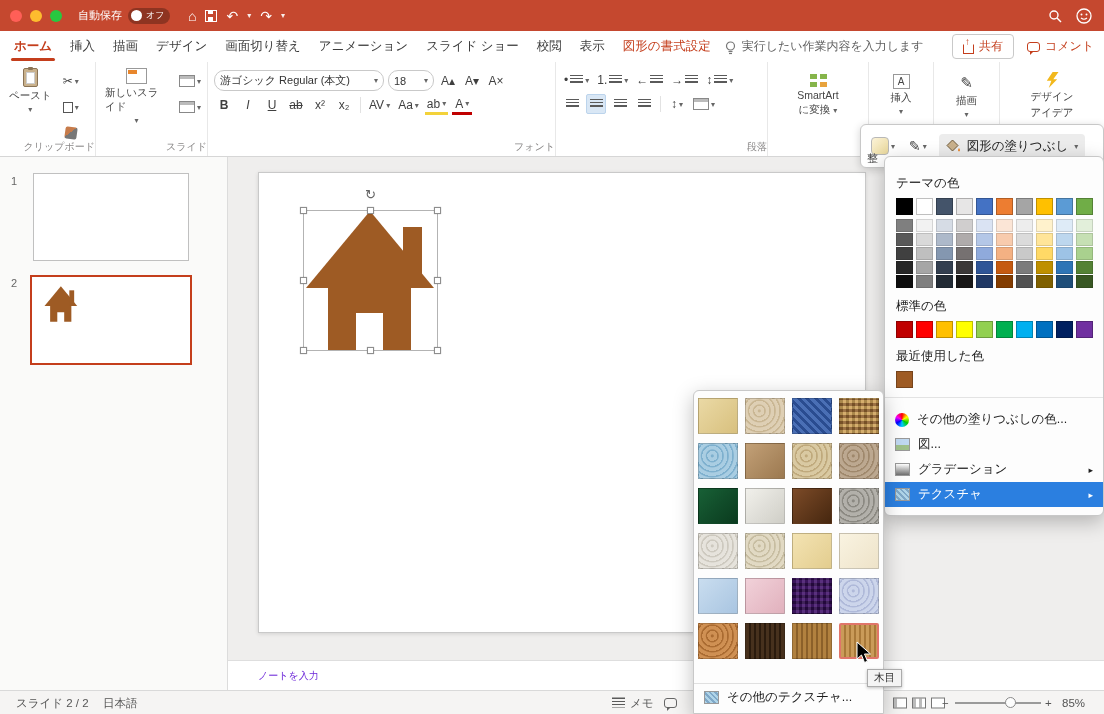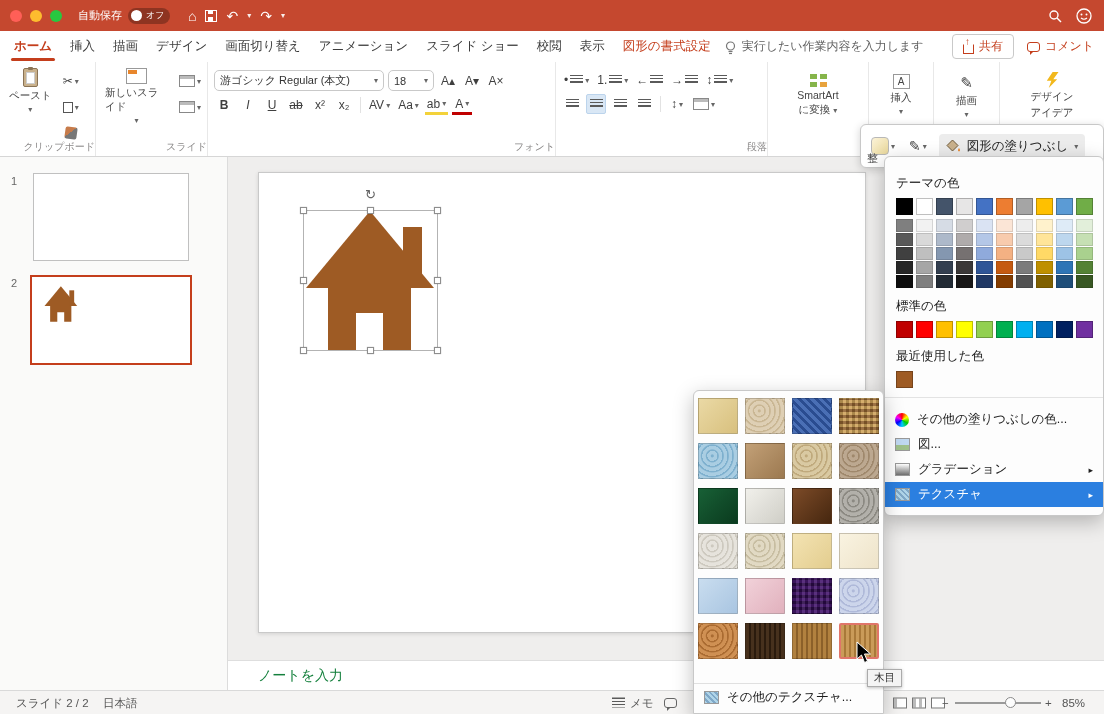--- a/index.html
+++ b/index.html
@@ -43,21 +43,21 @@
   .rgroup{position:relative;border-right:1px solid #E8E8E8;padding:4px 4px 16px}
   .rglabel{position:absolute;bottom:2px;left:0;right:0;text-align:right;font-size:10px;color:#8A8888}
   .grow{display:flex;gap:4px}
   .bigbtn{display:flex;flex-direction:column;align-items:center;gap:2px;font-size:10.5px;color:#444;padding:2px 5px;cursor:default}
   .lblrow{display:flex;align-items:center;gap:3px}
   .scol{display:flex;flex-direction:column;gap:6px;margin-top:5px}
   .sib{min-width:20px;height:20px;display:flex;align-items:center;justify-content:center;gap:2px;font-size:12px;color:#3F3F3F;cursor:default;padding:0 2px}
   .sib.sel{background:#D9E7F5;border:1px solid #BCD4EC;border-radius:2px}
   .cv{font-size:8px;color:#666}
   .frow{display:flex;align-items:center;gap:4px;margin:4px 2px}
-  .combo{border:1px solid #C9C9C9;border-radius:5px;height:21px;background:#fff;display:flex;align-items:center;gap:6px;padding:0 5px;font-size:11px;color:#333}
+  .combo{border:1px solid #C9C9C9;border-radius:10px;height:21px;background:#fff;display:flex;align-items:center;gap:6px;padding:0 5px;font-size:11px;color:#333}
   .combo .cv{margin-left:auto}
   .vdiv{width:1px;height:16px;background:#E2E2E2;margin:0 2px}
   .ln{width:13px;height:10px;display:inline-block;background:repeating-linear-gradient(to bottom,#5A5A5A 0 1.2px,transparent 1.2px 3.2px)}
   .u-line{text-decoration:underline}
   .s-line{text-decoration:line-through}
   .hl-pen{border-bottom:3px solid #F3D23A}
   .fc-a{border-bottom:3px solid #C00000}
   .ic-clip{width:15px;height:19px;border:1px solid #8A7355;background:#C9B18C;border-radius:2px;position:relative}
   .ic-clip::before{content:"";position:absolute;left:2px;top:3px;right:2px;bottom:2px;background:#fff;border:1px solid #CCC}
   .ic-clip::after{content:"";position:absolute;left:4px;top:-2px;width:5px;height:3px;background:#8A7355;border-radius:1px}
@@ -81,21 +81,21 @@
   .thumb1{left:33px;top:16px;width:156px;height:88px;border:1px solid #C0C0C0}
   .thumb2{left:30px;top:118px;width:162px;height:90px;border:2px solid var(--accent)}
   .slidenum{position:absolute;font-size:11px;color:#666}
   .slide{position:absolute;left:258px;top:172px;width:608px;height:461px;background:#fff;border:1px solid #C9C9C9;box-shadow:0 1px 4px rgba(0,0,0,.12)}
   .sel-box{position:absolute;left:45px;top:38px;width:133px;height:139px;outline:1px solid #B3B3B3}
   .hd{position:absolute;width:7px;height:7px;background:#fff;border:1px solid #8E8E8E;box-shadow:0 0 1px rgba(0,0,0,.3)}
   .hd.nw{left:-4px;top:-4px}.hd.n{left:calc(50% - 4px);top:-4px}.hd.ne{right:-4px;top:-4px}
   .hd.w{left:-4px;top:calc(50% - 4px)}.hd.e{right:-4px;top:calc(50% - 4px)}
   .hd.sw{left:-4px;bottom:-4px}.hd.s{left:calc(50% - 4px);bottom:-4px}.hd.se{right:-4px;bottom:-4px}
   .rot{position:absolute;top:-24px;left:50%;transform:translateX(-50%);font-size:13px;color:#666}
-  .notes{position:absolute;left:228px;right:0;top:660px;height:30px;background:#fff;border-top:1px solid #DEDEDE;display:flex;align-items:center;padding-left:30px;font-size:14px;color:#15803d}
+  .notes{position:absolute;left:228px;right:0;top:660px;height:30px;background:#fff;border-top:1px solid #DEDEDE;display:flex;align-items:center;padding-left:30px;font-size:10px;color:#6d28d9}
   .statusbar{position:absolute;left:0;right:0;bottom:0;height:24px;background:#F5F4F3;border-top:1px solid #D9D9D9;font-size:11.5px;color:#555}
   .sb{position:absolute;top:50%;transform:translateY(-50%);display:flex;align-items:center;gap:5px}
   .vic{width:14px;height:11px;border:1px solid #777;display:inline-block;background:#fff}
   .vic.normal{background:linear-gradient(90deg,#BBB 3px,#fff 3px)}
   .vic.sorter{background:repeating-linear-gradient(90deg,#BBB 0 3px,#fff 3px 6px)}
   .ztrack{position:absolute;left:955px;top:11px;width:86px;height:2px;background:#9A9A9A}
   .zknob{position:absolute;left:50px;top:-5px;width:11px;height:11px;border-radius:50%;background:#FDFDFD;border:1px solid #8A8A8A}
 
   
   .mini-toolbar{position:absolute;left:860px;top:124px;width:244px;height:44px;background:#fff;border:1px solid #C8C8C8;border-radius:6px;box-shadow:0 2px 8px rgba(0,0,0,.18);display:flex;align-items:center;padding:0 8px;gap:10px;z-index:5}

